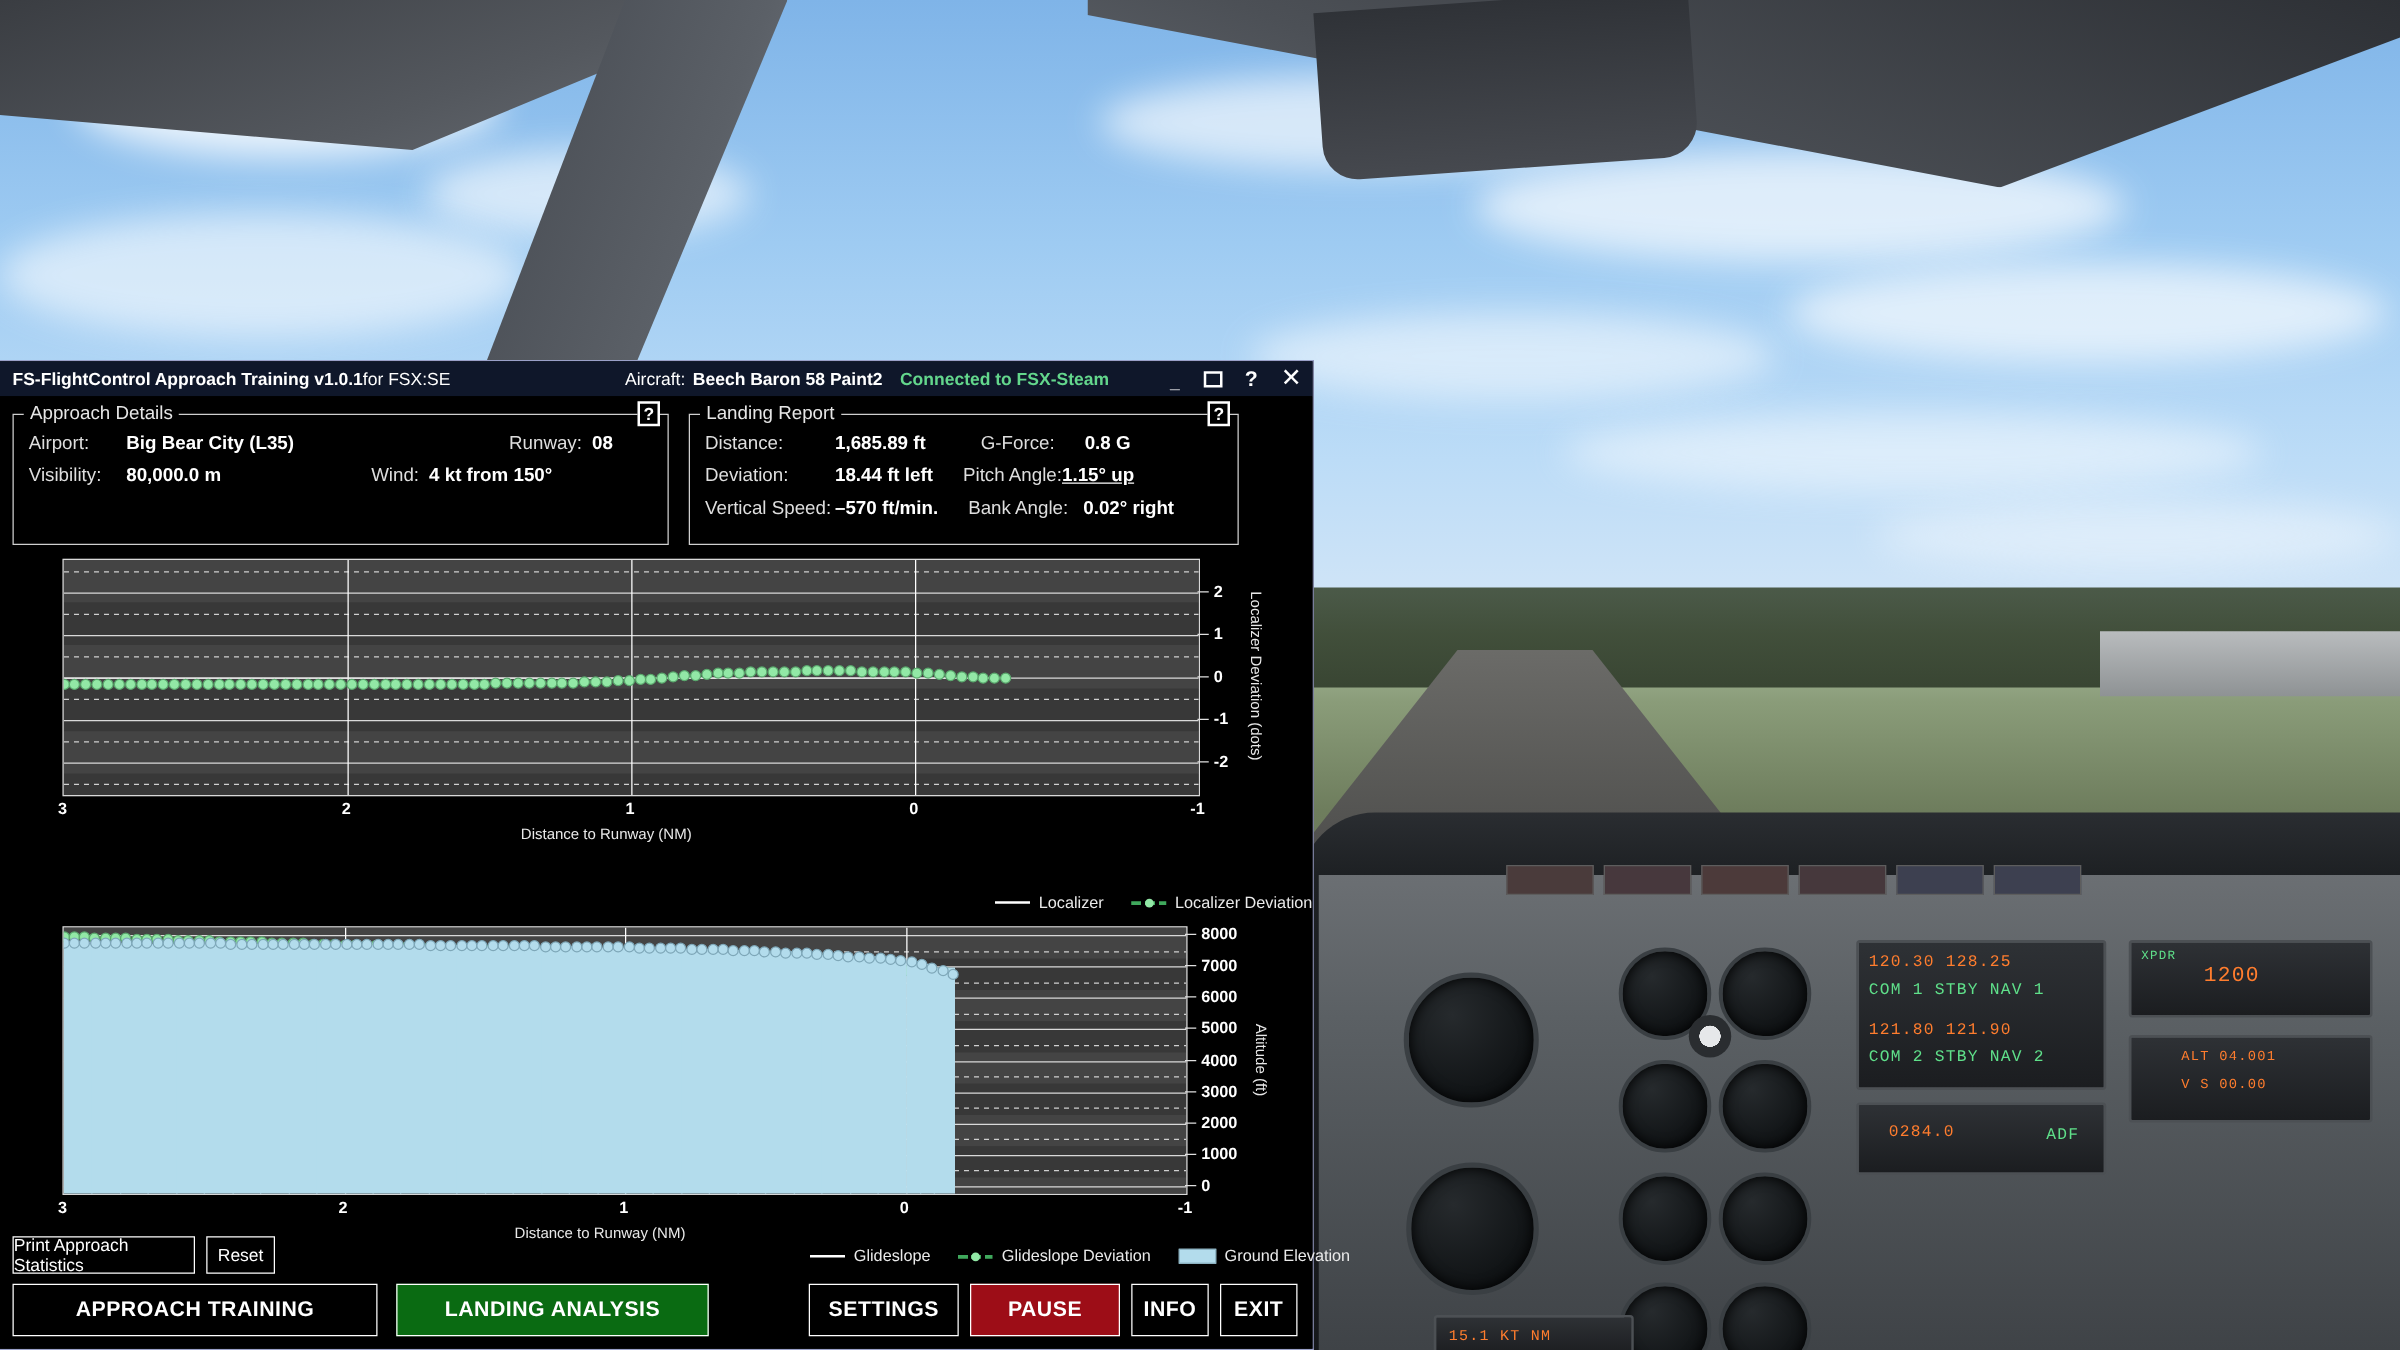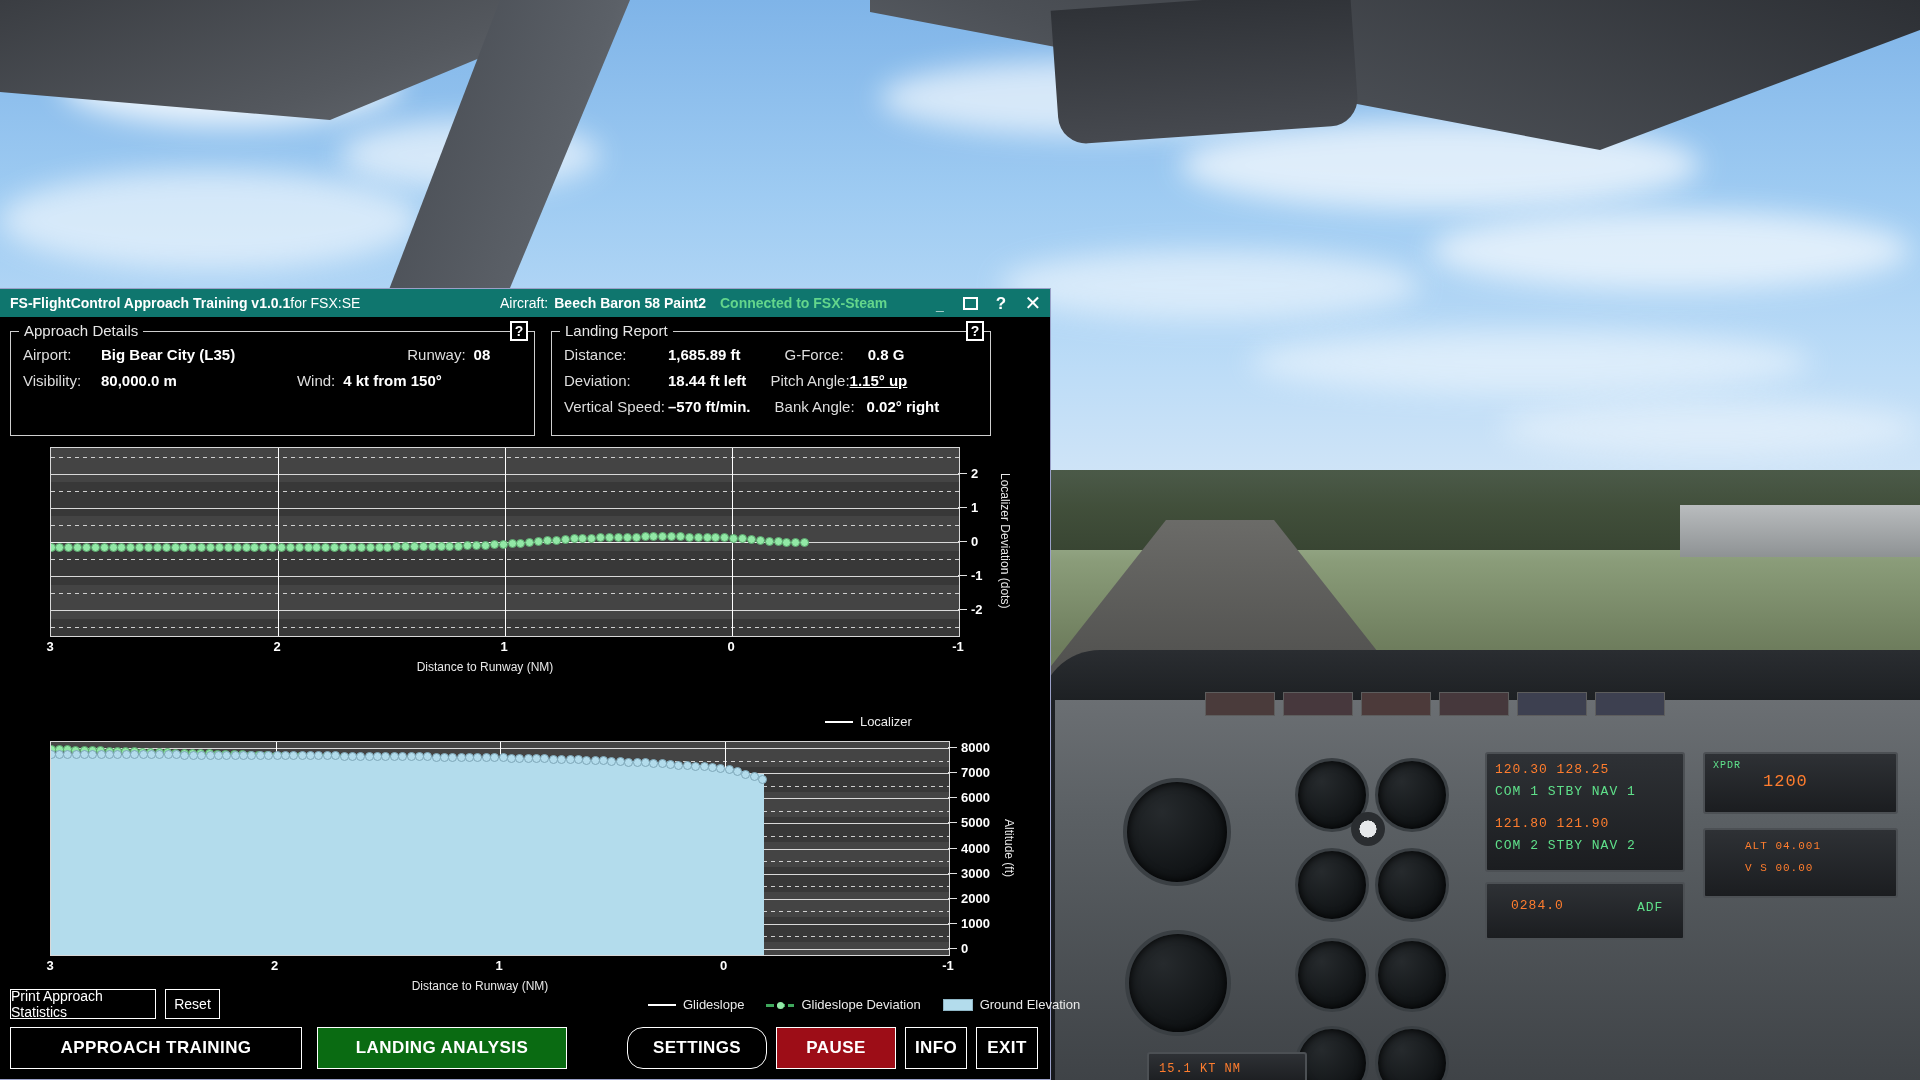--- a/index.html
+++ b/index.html
@@ -94,21 +94,21 @@
   #app-window {
     position: absolute;
     left: 0; top: 288px; width: 1051px; height: 792px;
     background: #000;
     border: 1px solid #9aa0c8;
     border-left: none;
     display: flex; flex-direction: column;
   }
   #titlebar {
     height: 28px; min-height: 28px;
-    background: #0f766e;
+    background: #0f172a;
     display: flex; align-items: center;
     padding: 0 6px 0 10px;
     color: #ffffff;
     position: relative;
   }
   #title-left { font-size: 14px; font-weight: bold; white-space: nowrap; }
   #title-left .ver { font-weight: bold; }
   #title-left .sfx { font-weight: normal; }
   #title-center {
     position: absolute; left: 500px; display: flex; align-items: center; gap: 6px;
@@ -488,21 +488,21 @@
           <div class="y-tick" style="left: 961px; top: 94px;">0</div>
           <div class="y-tickmark" style="left: 948px; top: 128.182px;"></div>
           <div class="y-tick" style="left: 961px; top: 128.182px;">-1</div>
           <div class="y-tickmark" style="left: 948px; top: 162.364px;"></div>
           <div class="y-tick" style="left: 961px; top: 162.364px;">-2</div>
         </div>
       <div class="axis-title-x" style="left:0; top:213px; width:950px;">Distance to Runway (NM)</div>
       <div class="axis-title-y" style="left:988px; top:26px;">Localizer Deviation (dots)</div>
     </div>
 
-    <div class="legend" style="left:796px; top:397px;flex-direction:column;">
+    <div class="legend" style="left:796px; top:397px;">
       <div class="leg-item">
         <span class="leg-solid"></span>
         <span>Localizer</span>
       </div>
       <div class="leg-item">
         <span class="leg-dashdot"></span>
         <span>Localizer Deviation</span>
       </div>
     </div>
 
@@ -793,21 +793,21 @@
     <div id="btnbar-small">
       <div class="btn" style="width:146px; height:30px;">Print Approach Statistics</div>
       <div class="btn" style="width:55px; height:30px;">Reset</div>
     </div>
 
     <div id="btnbar-main">
       <div class="btn big" style="width:292px; height:42px;">APPROACH TRAINING</div>
       <div class="btn big green" style="width:250px; height:42px; margin-left:15px;">LANDING ANALYSIS</div>
       <div class="spacer"></div>
       <div class="right-group">
-        <div class="btn big" style="width:140px; height:42px;border-radius:16px;">SETTINGS</div>
+        <div class="btn big" style="width:120px; height:42px;">SETTINGS</div>
         <div class="btn big red" style="width:120px; height:42px;">PAUSE</div>
         <div class="btn big" style="width:62px; height:42px;">INFO</div>
         <div class="btn big" style="width:62px; height:42px;">EXIT</div>
       </div>
     </div>
 
   </div>
 </div>
 
 </body></html>

